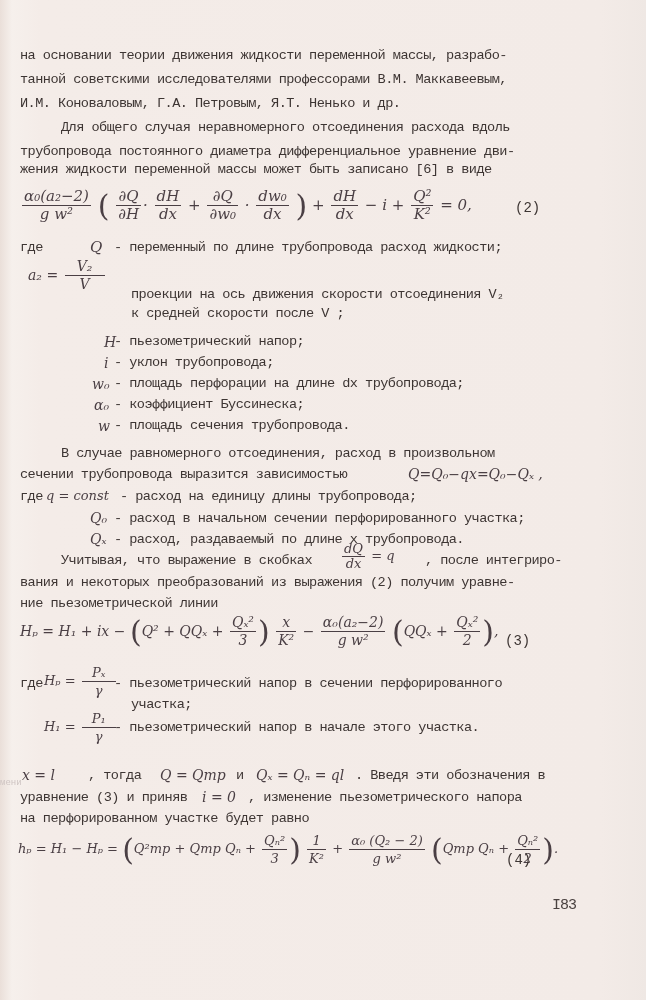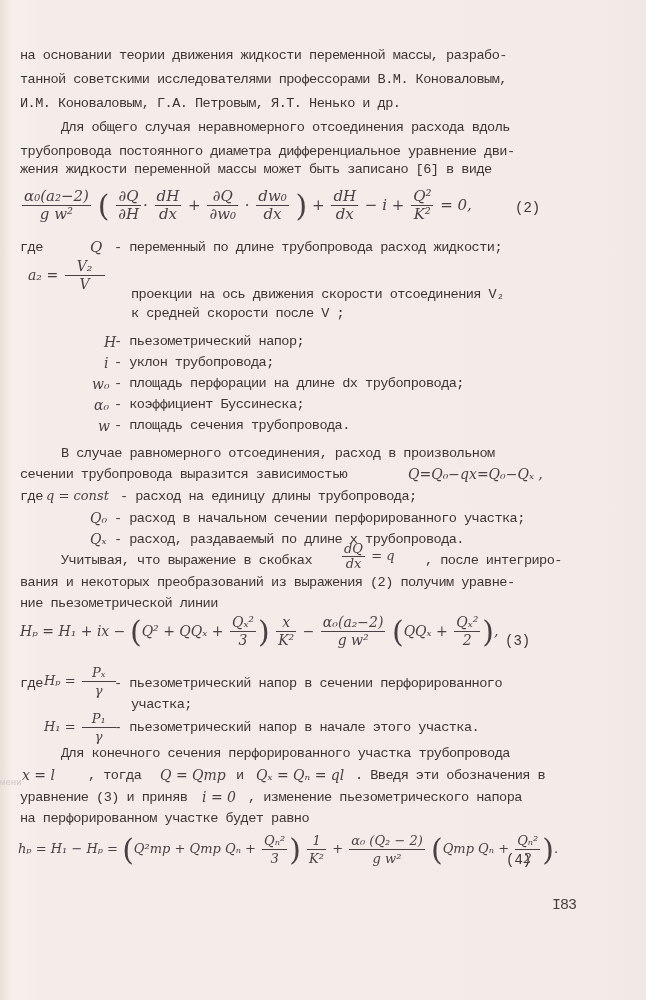--- a/index.html
+++ b/index.html
@@ -32,21 +32,21 @@
   .eqnum { position:absolute; font-family:"Liberation Mono", monospace; font-size:14px; color:#3d3533; }
   .pagenum { position:absolute; left:552px; top:897px; font-family:"Liberation Mono", monospace; font-size:15px; color:#4a4240; letter-spacing:-1px; }
   .margin-note { position:absolute; left:0px; top:778px; font-size:9px; color:#cfc5c3; font-family:"Liberation Mono", monospace; }
 </style>
 </head>
 <body>
 
 <div class="page">
 
   <div class="line" style="left:20px;top:48px;">на основании теории движения жидкости переменной массы, разрабо-</div>
-  <div class="line" style="left:20px;top:72px;">танной советскими исследователями профессорами В.М. Коноваловым,</div>
+  <div class="line" style="left:20px;top:72px;">танной советскими исследователями профессорами В.М. Маккавеевым,</div>
   <div class="line" style="left:20px;top:96px;">И.М. Коноваловым, Г.А. Петровым, Я.Т. Ненько и др.</div>
 
   <div class="line" style="left:61px;top:120px;">Для общего случая неравномерного отсоединения расхода вдоль</div>
   <div class="line" style="left:20px;top:144px;">трубопровода постоянного диаметра дифференциальное уравнение дви-</div>
   <div class="line" style="left:20px;top:162px;">жения жидкости переменной массы может быть записано [6]  в виде</div>
 
   <div class="eq" style="left:20px;top:188px;">
     <span class="frac"><span class="num">α₀(a₂−2)</span><span class="den">g w²</span></span>
     <span class="paren">(</span>
     <span class="frac"><span class="num">∂Q</span><span class="den">∂H</span></span>·
@@ -123,21 +123,20 @@
   </div>
   <div class="line" style="left:114px;top:676px;">- пьезометрический напор в сечении перфорированного</div>
   <div class="line" style="left:131px;top:697px;">участка;</div>
 
   <div class="eq" style="left:44px;top:710px;font-size:13px;">
     <span>H₁ =</span>
     <span class="frac" style="min-width:34px;"><span class="num">P₁</span><span class="den">γ</span></span>
   </div>
   <div class="line" style="left:114px;top:720px;">- пьезометрический напор в начале этого участка.</div>
 
-  <div class="line" style="left:61px;top:746px;">Для конечного сечения перфорированного участка трубопровода</div>
   <div class="line math" style="left:22px;top:767px;font-size:14px;text-align:right;">x = l</div>
   <div class="line" style="left:88px;top:768px;">, тогда</div>
   <div class="line math" style="left:160px;top:767px;font-size:14px;">Q = Qтр</div>
   <div class="line" style="left:236px;top:768px;">и</div>
   <div class="line math" style="left:256px;top:767px;font-size:14px;">Qₓ = Qₙ = ql</div>
   <div class="line" style="left:355px;top:768px;">. Введя эти обозначения в</div>
   <div class="line" style="left:20px;top:790px;">уравнение (3) и приняв</div>
   <div class="line math" style="left:202px;top:789px;font-size:14px;">i = 0</div>
   <div class="line" style="left:248px;top:790px;">, изменение пьезометрического напора</div>
   <div class="line" style="left:20px;top:811px;">на перфорированном  участке будет равно</div>

